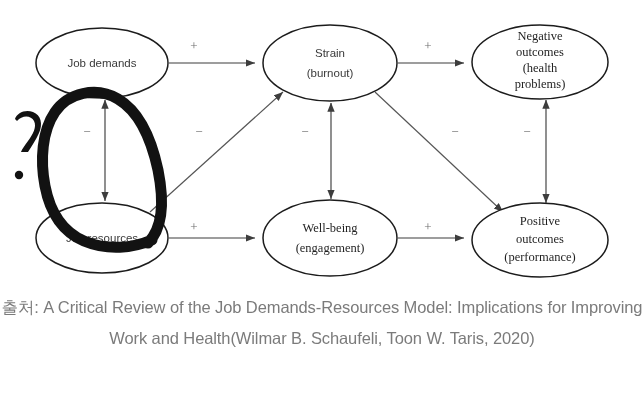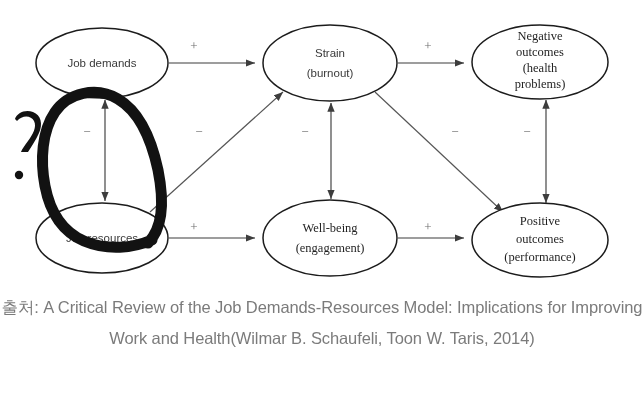--- a/index.html
+++ b/index.html
@@ -193,15 +193,15 @@
                  C 43 124, 41 115, 33 112
                  C 25 109, 17 113, 15 119
                  Z"></path>
 
         <circle class="annotation-qmark" cx="19" cy="175" r="4.2"></circle>
       </g>
 
     </svg>
   </div>
 
-  <div id="caption">출처: A Critical Review of the Job Demands-Resources Model: Implications for Improving Work and Health(Wilmar B. Schaufeli, Toon W. Taris, 2014)</div>
+  <div id="caption">출처: A Critical Review of the Job Demands-Resources Model: Implications for Improving Work and Health(Wilmar B. Schaufeli, Toon W. Taris, 2020)</div>
 
 </div>
 
 </body></html>

